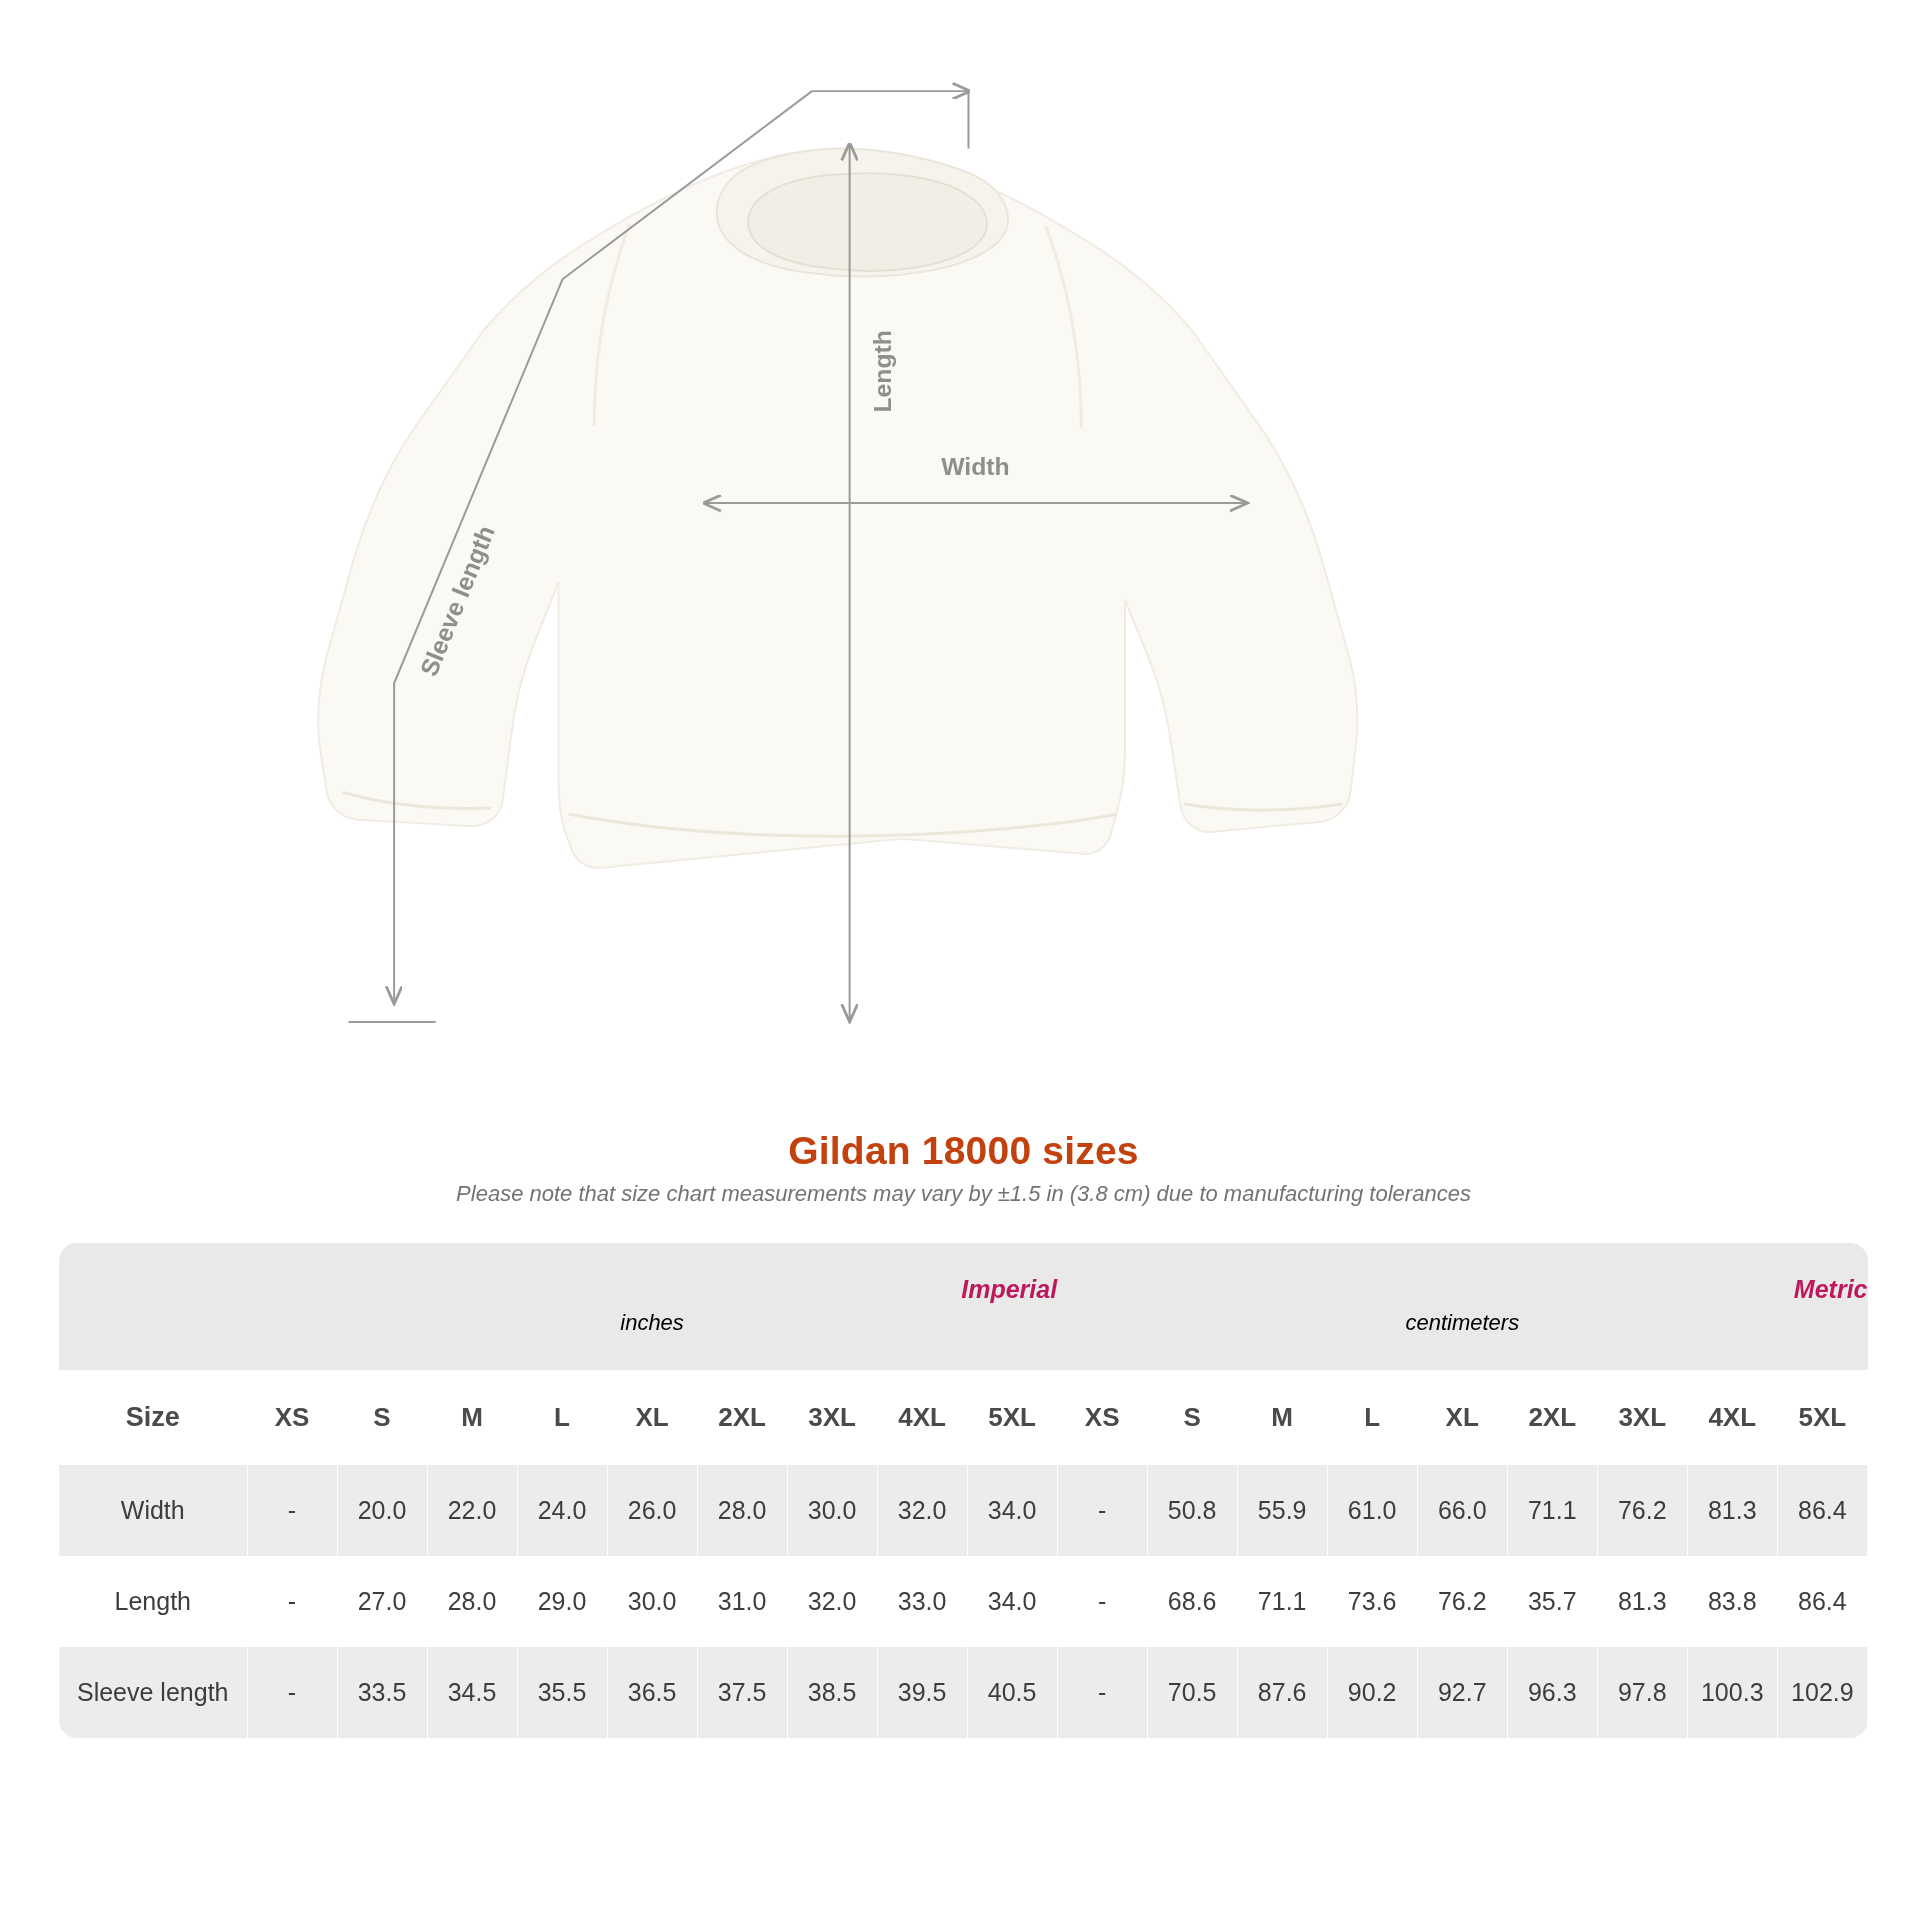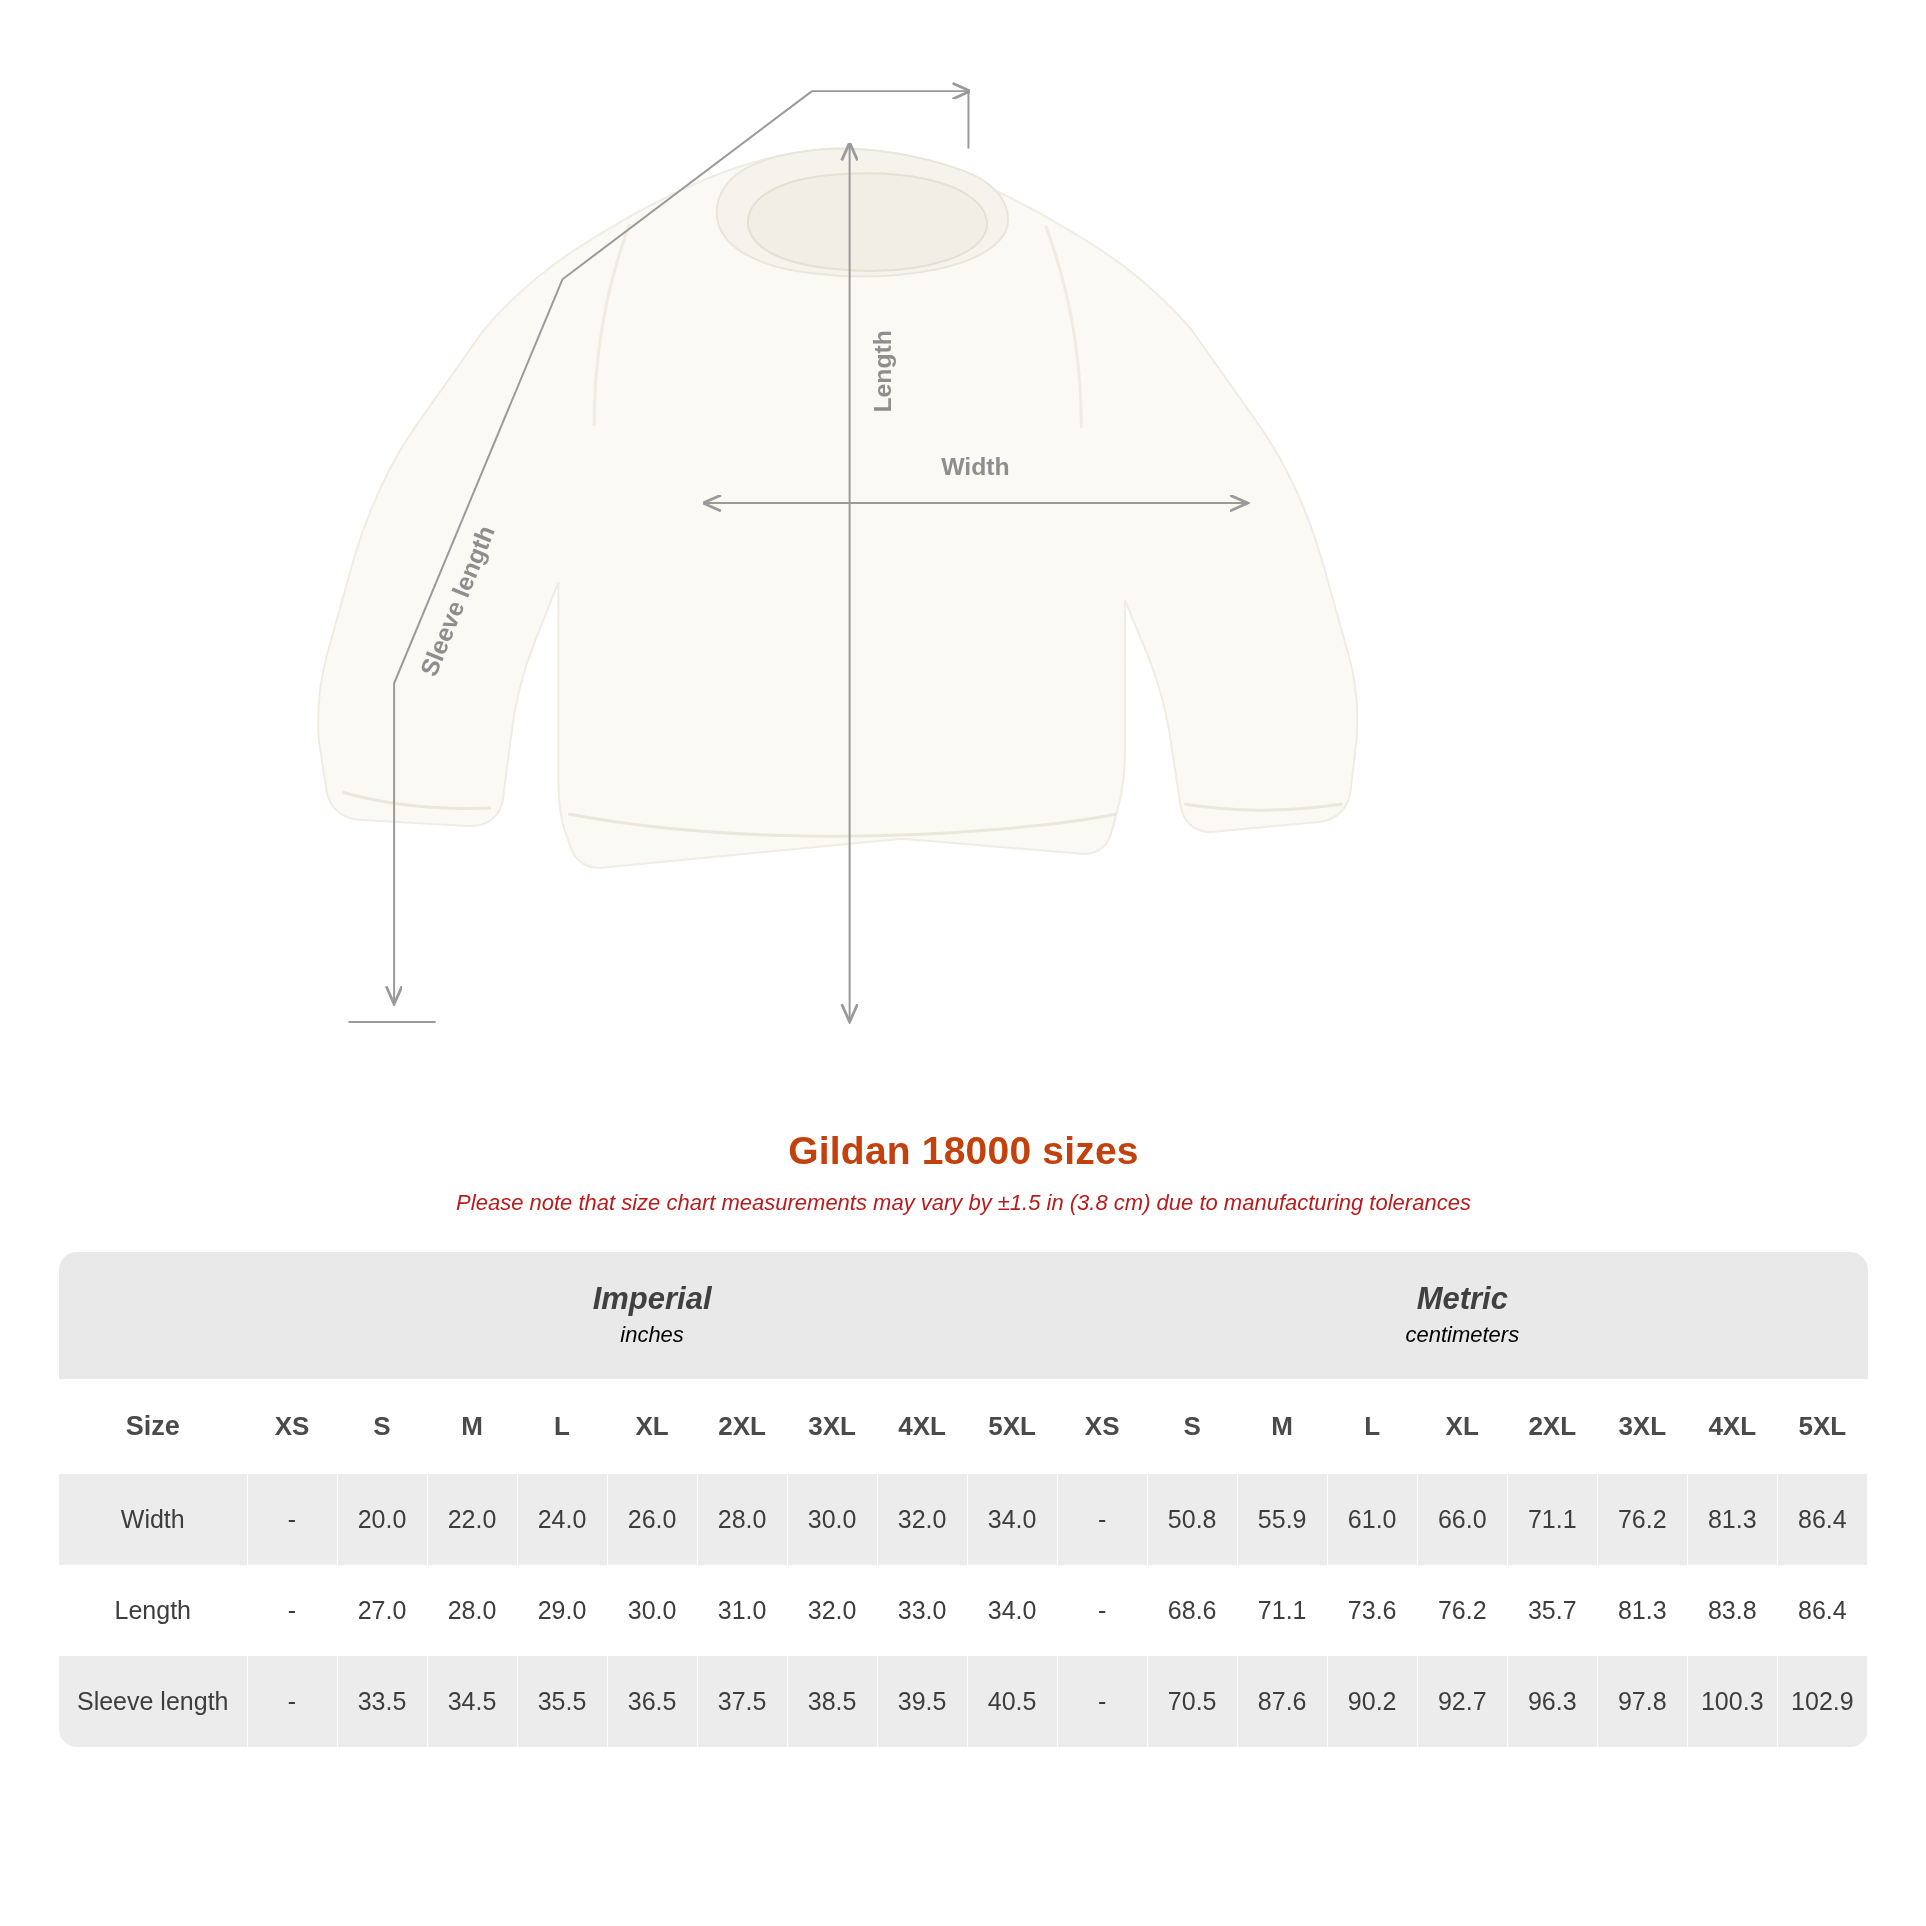--- a/index.html
+++ b/index.html
@@ -38,24 +38,24 @@
     text-align: center;
     margin-top: 10px;
   }
   .chart-title {
     font-size: 39px;
     font-weight: bold;
     color: #c2410c;
     letter-spacing: 0.2px;
   }
   .chart-note {
-    margin-top: 17px;
+    margin-top: 8px;
     font-size: 22px;
     font-style: italic;
-    color: #b91c1c;
+    color: #737373;
   }
 
   
   .table-wrap {
     margin: 36px 59px 0 59px;
     border-radius: 18px;
     overflow: hidden;
   }
   table.size-table {
     width: 100%;
@@ -70,25 +70,26 @@
     font-weight: normal;
     border-right: 1px solid #ffffff;
     padding: 0;
   }
   tr.unit-row td {
     background: #e9e9e9;
     height: 127px;
     border-right: none;
   }
   .unit-name {
-    font-size: 31px;
+    font-size: 25px;
     font-style: italic;
     font-weight: bold;
-    color: #404040;
+    color: #be185d;
     line-height: 1.25;
+    text-align: right;
   }
   .unit-sub {
     font-size: 22px;
     font-style: italic;
     color: #000000;
     line-height: 1.5;
   }
   tr.header-row td {
     background: #ffffff;
     height: 95px;

